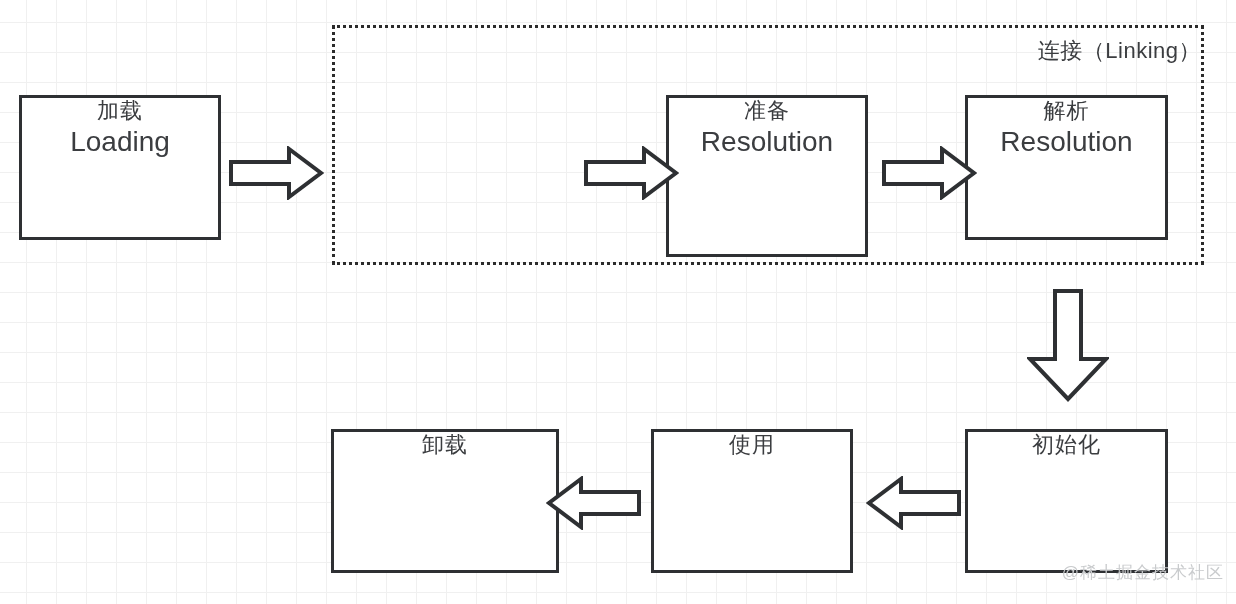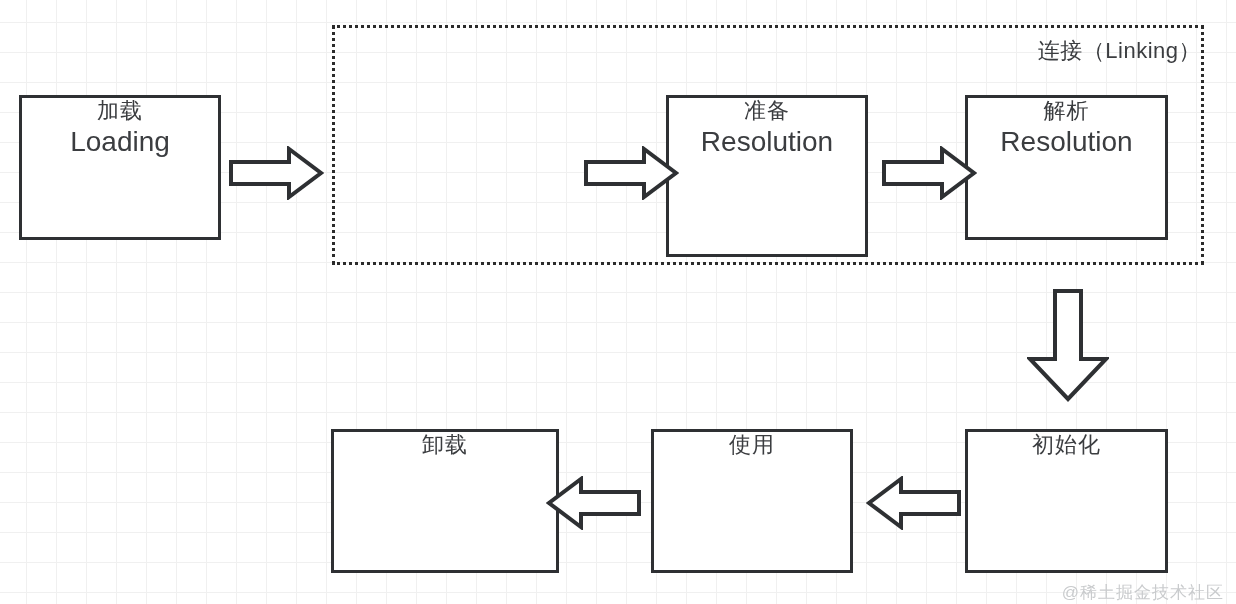--- a/index.html
+++ b/index.html
@@ -66,21 +66,21 @@
   
   .arrow {
     position: absolute;
   }
   .arrow svg { display: block; }
 
   
   #watermark {
     position: absolute;
     right: 12px;
-    bottom: 0;
+    bottom: 20px;
     font-size: 17px;
     color: #c9cbcd;
     letter-spacing: 1px;
     user-select: none;
   }
 </style>
 </head>
 <body>
 
 <div id="canvas">

